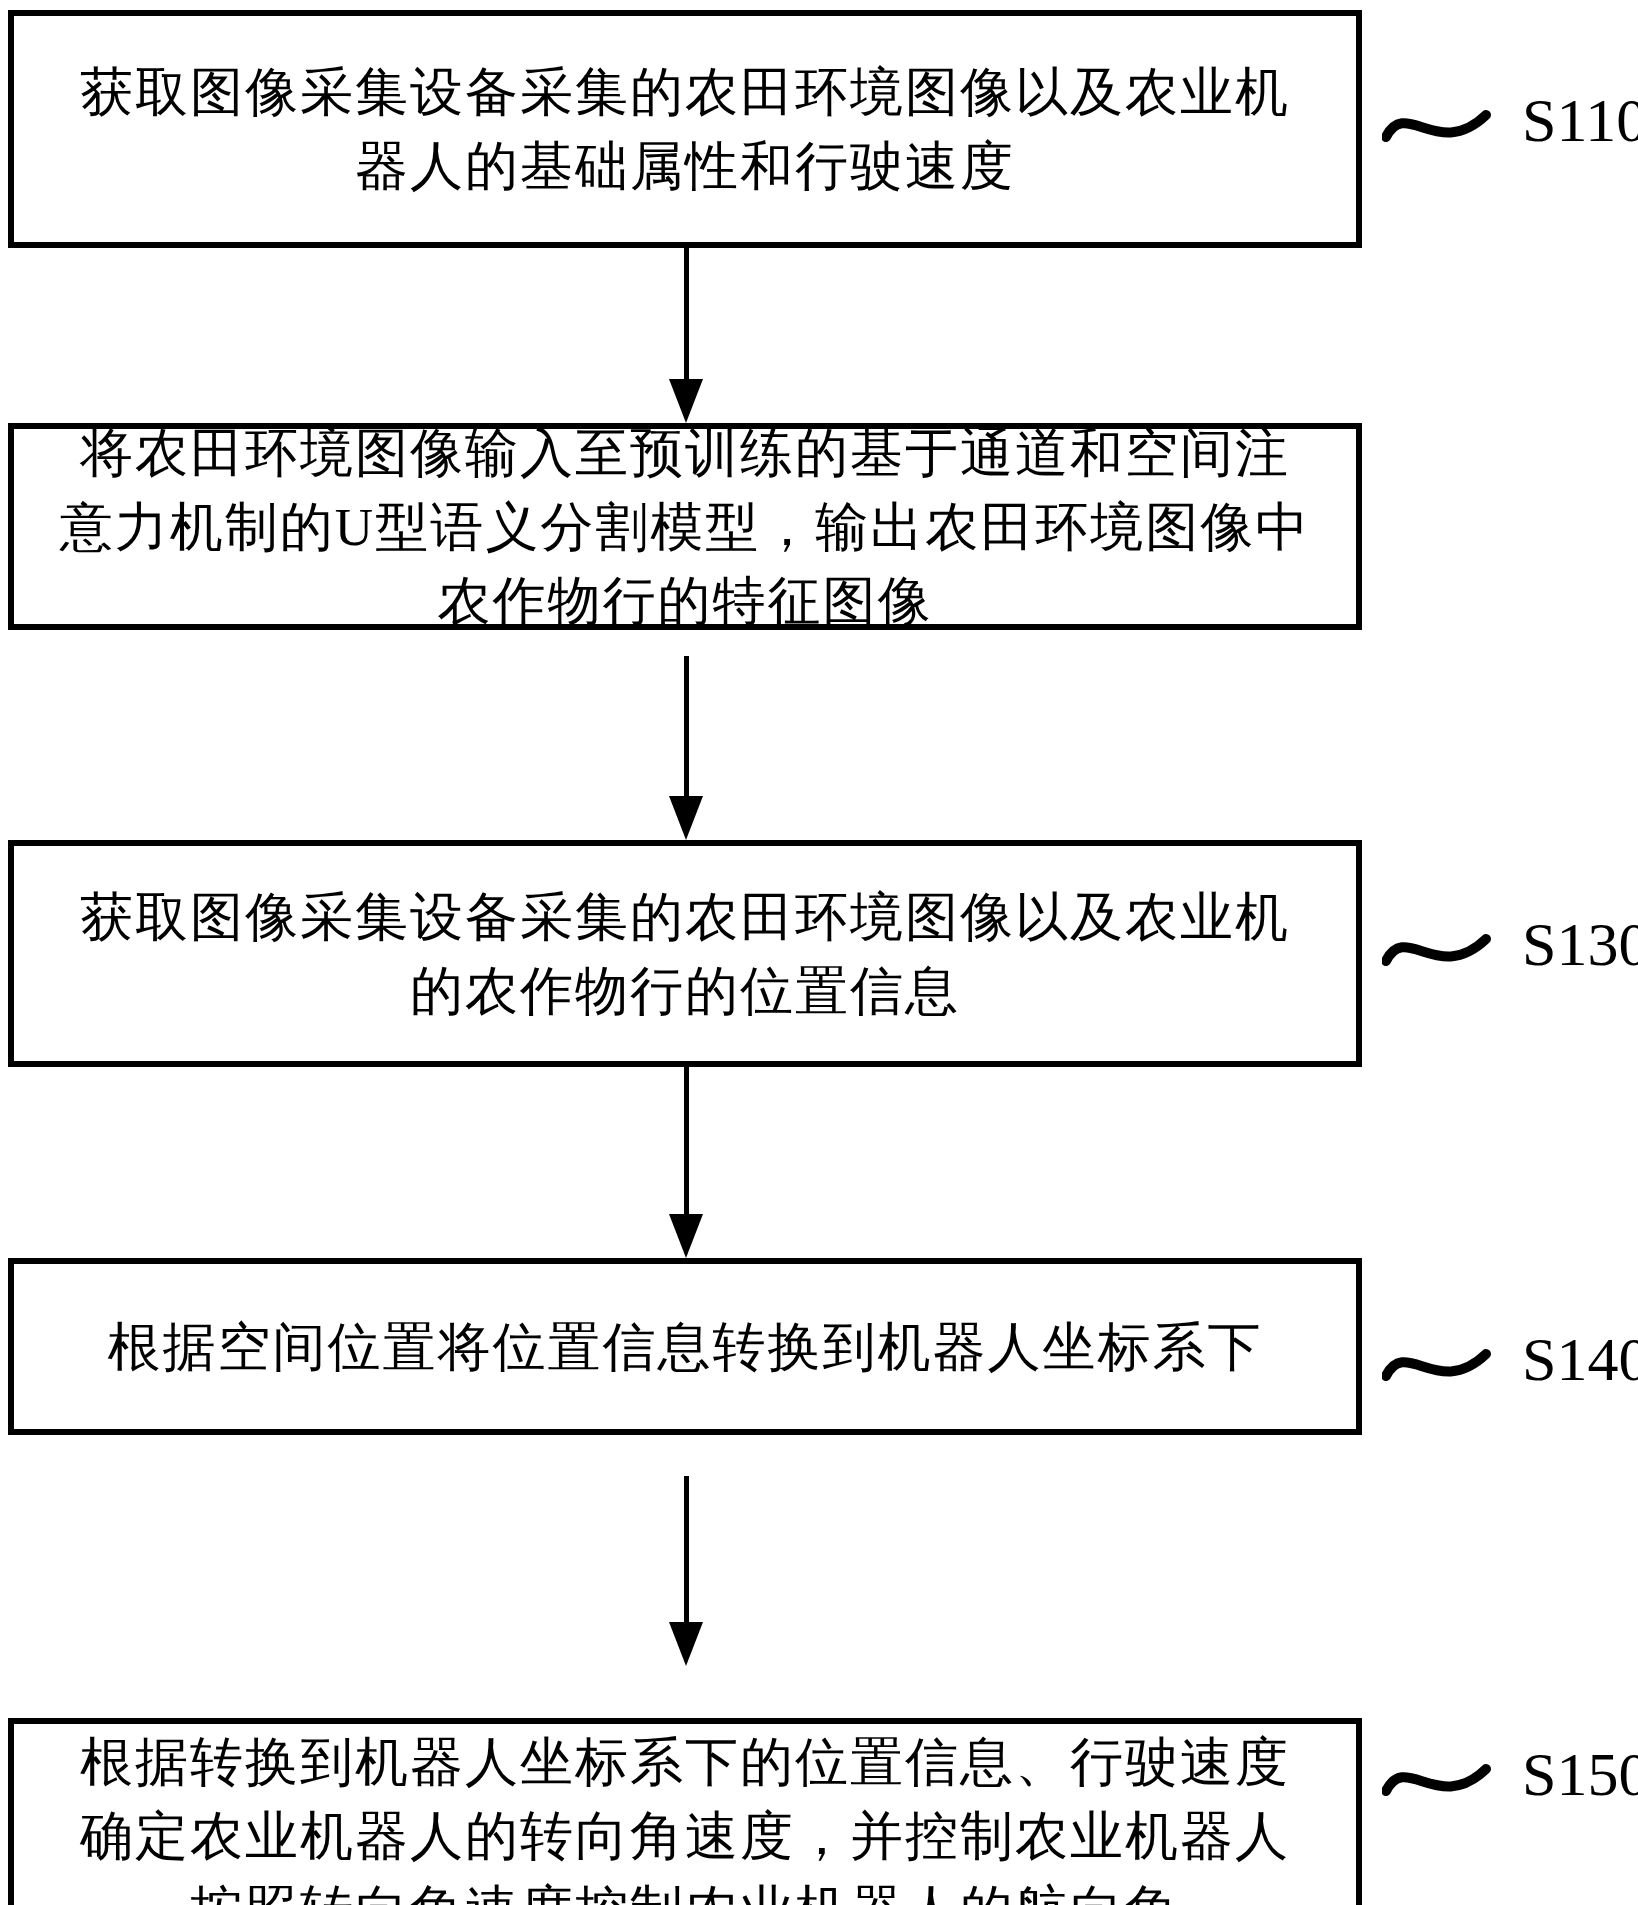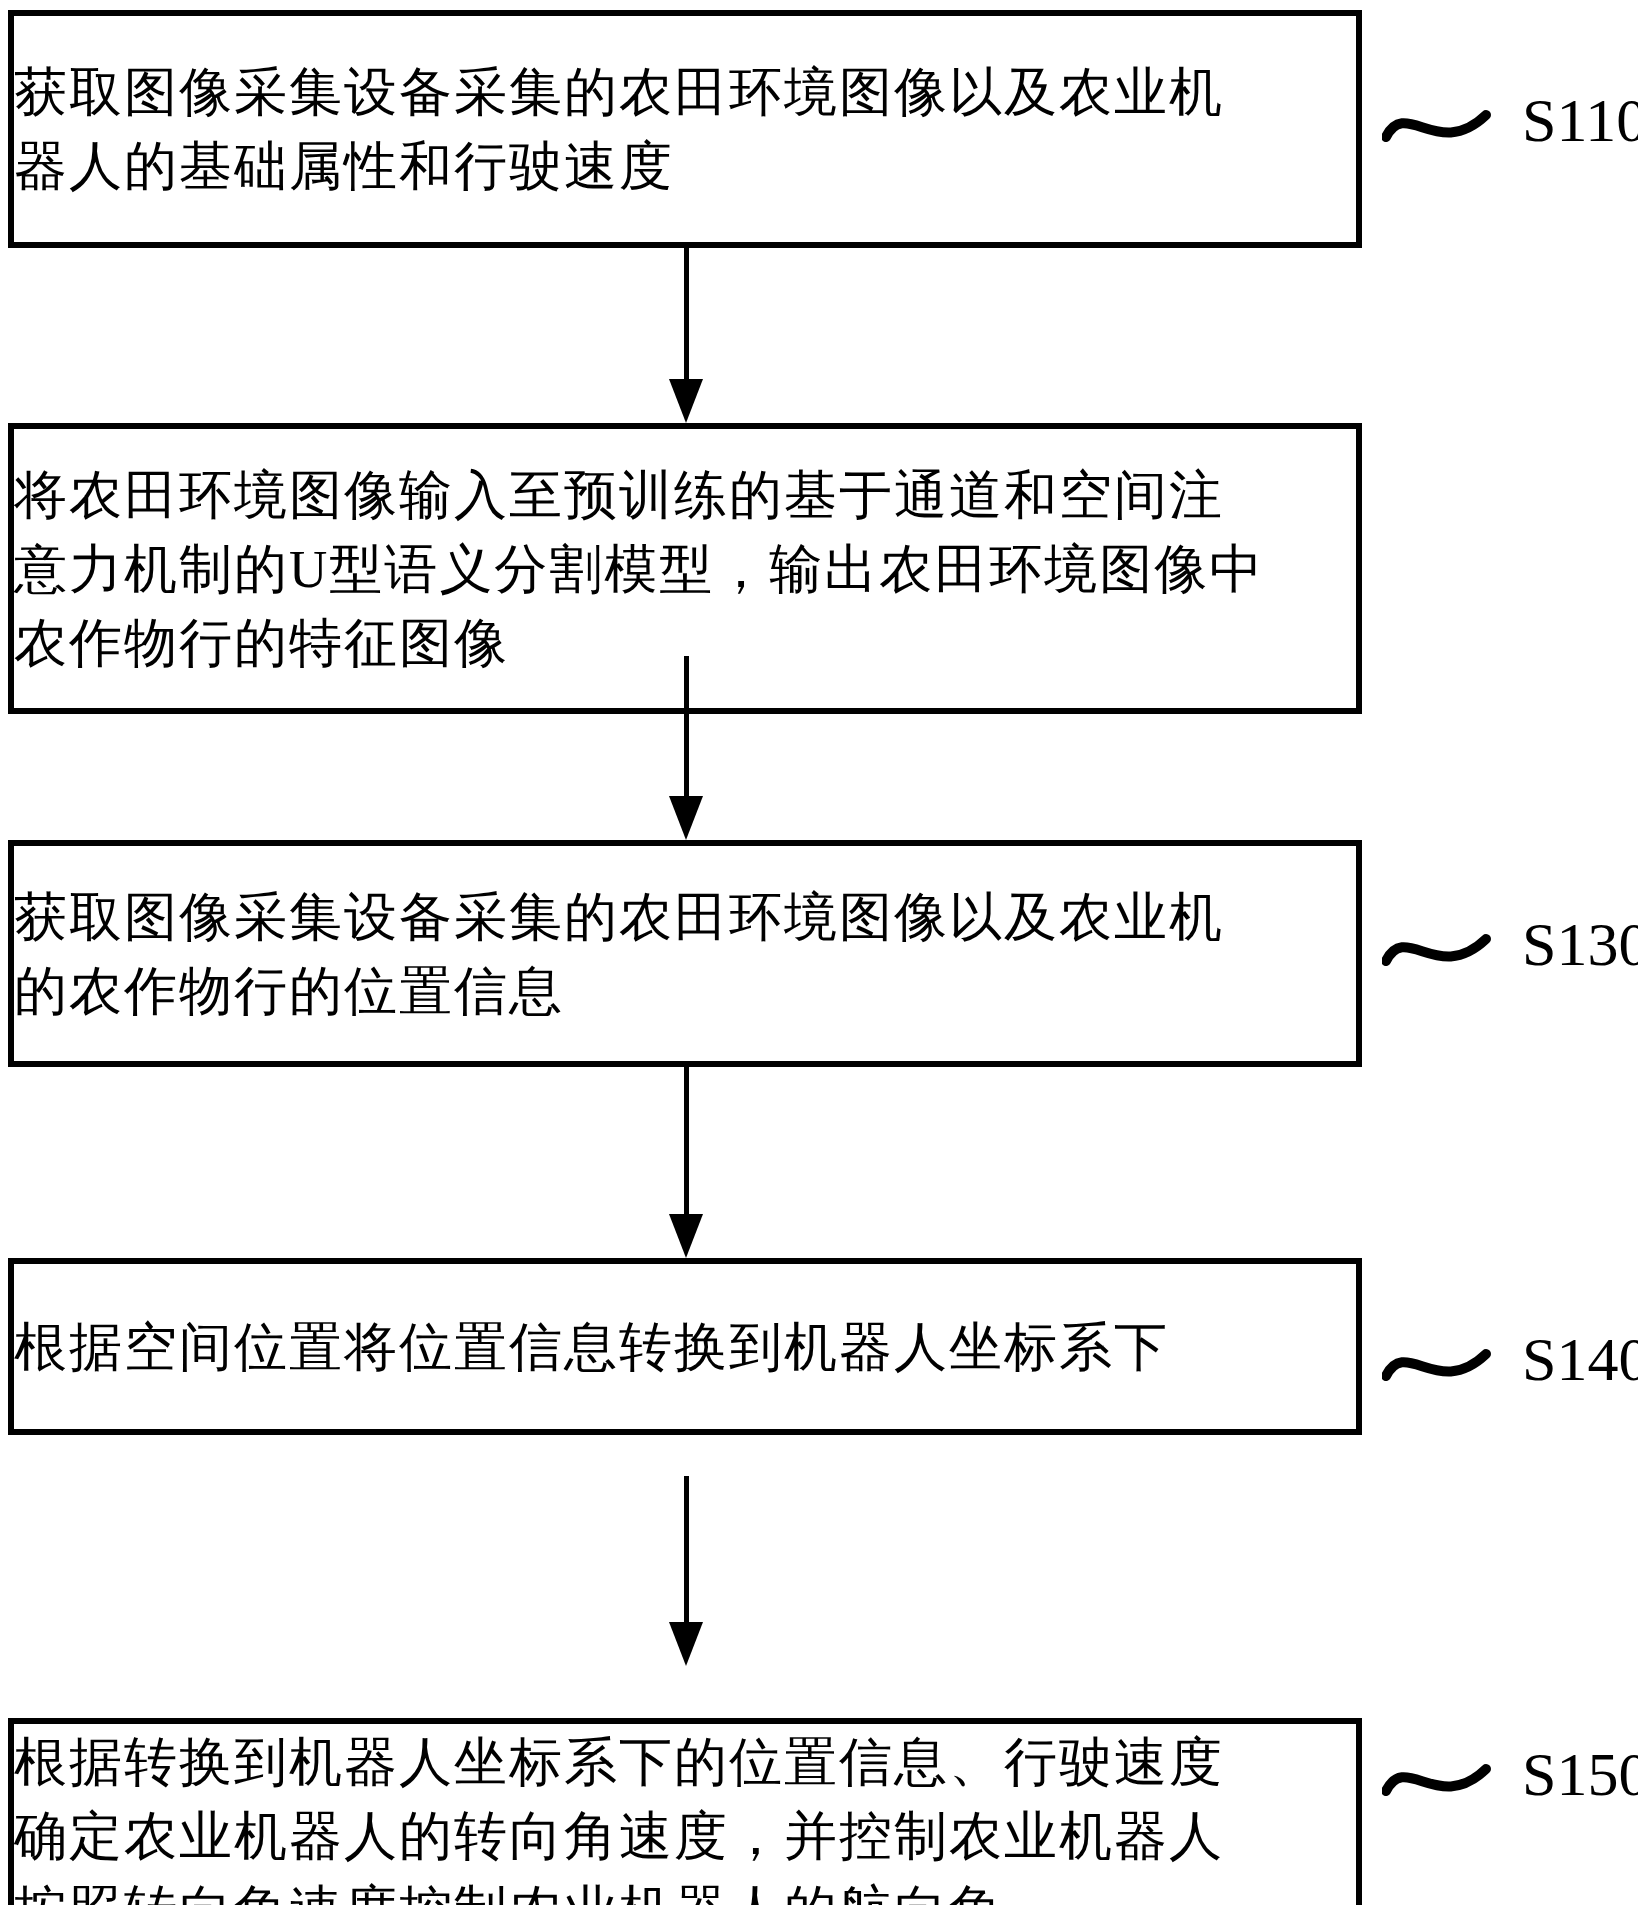--- a/index.html
+++ b/index.html
@@ -22,21 +22,21 @@
     box-sizing: border-box;
     border: 6px solid #000000;
     background: #ffffff;
     display: flex;
     align-items: center;
     justify-content: center;
   }
   .step-text {
     width: 100%;
     white-space: pre-line;
-    text-align: left;
+    text-align: center;
     font-size: 53px;
     line-height: 74px;
     letter-spacing: 2px;
     color: #000000;
   }
   .flow-arrow {
     position: absolute;
     left: 660px;
     width: 54px;
   }
@@ -92,21 +92,21 @@
       <path d="M4 48 C 24 8, 56 72, 104 26" fill="none" stroke="#000000" stroke-width="10" stroke-linecap="round"></path>
     </svg>
     <span class="tag-text">S110</span>
   </div>
 
   <div class="flow-arrow" style="top:245px;height:178px;">
     <div class="stem" style="height:136px;"></div>
     <div class="head"></div>
   </div>
 
-  <div class="step-box" style="top:423px;height:291px;">
+  <div class="step-box" style="top:423px;height:207px;">
     <div class="step-text">将农田环境图像输入至预训练的基于通道和空间注
 意力机制的U型语义分割模型，输出农田环境图像中
 农作物行的特征图像</div>
   </div>
 
   <div class="flow-arrow" style="top:656px;height:184px;">
     <div class="stem" style="height:142px;"></div>
     <div class="head"></div>
   </div>
 

